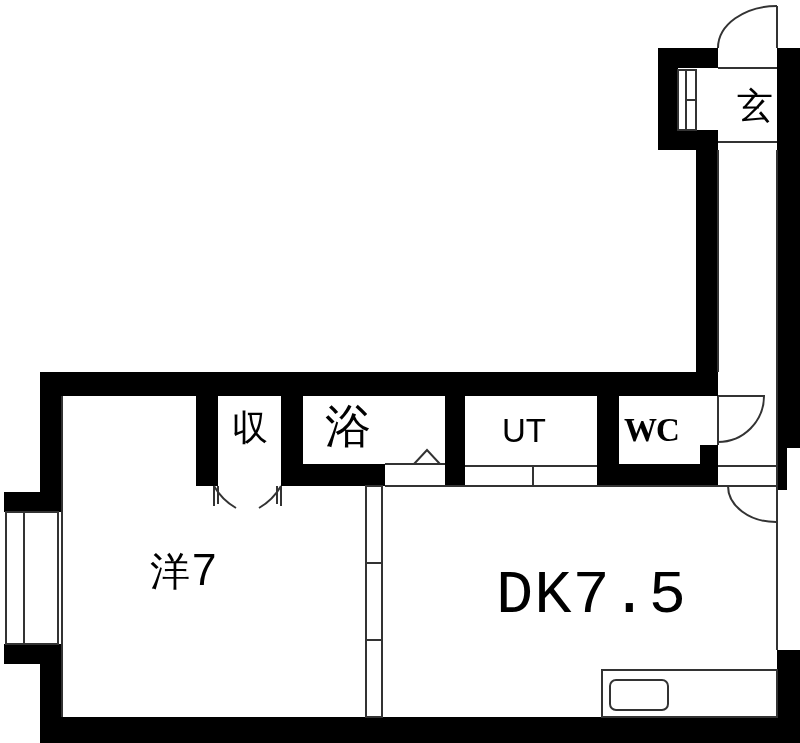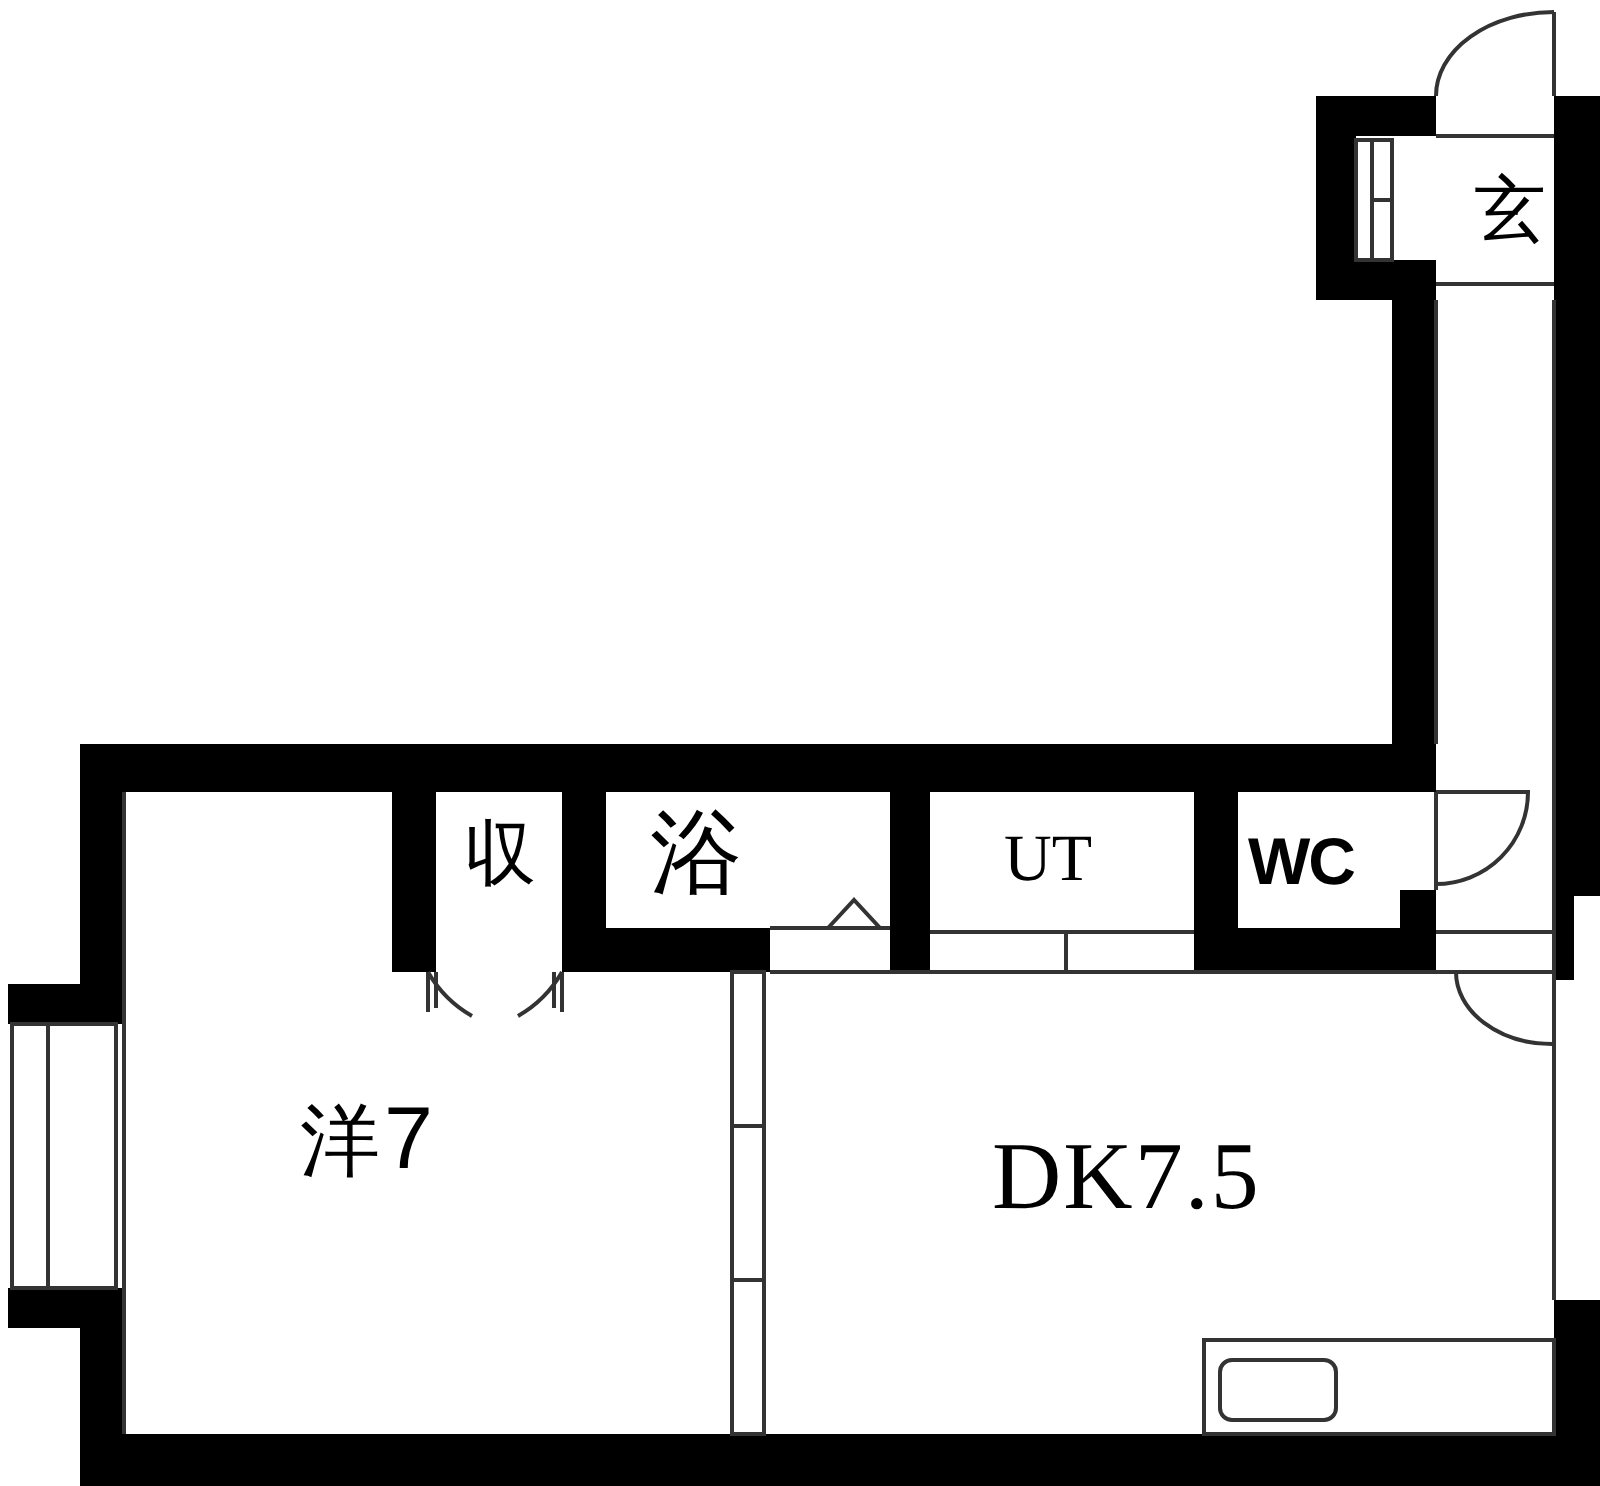--- a/index.html
+++ b/index.html
@@ -2,25 +2,25 @@
 <html><head>
 <meta charset="utf-8">
 <style>
   html, body { margin: 0; padding: 0; background: #ffffff; }
   body { width: 800px; height: 743px; position: relative; overflow: hidden; font-family: "DejaVu Sans", sans-serif; }
   #plan { position: absolute; left: 0; top: 0; width: 800px; height: 743px; }
   .label { position: absolute; color: #000; white-space: nowrap; line-height: 1; }
   .lbl-genkan { left: 737px; top: 88px; font-size: 36px; }
   .lbl-shu { left: 232px; top: 410px; font-size: 36px; }
   .lbl-yoku { left: 325px; top: 403px; font-size: 46px; }
-  .lbl-ut { left: 502px; top: 414px; font-size: 33px; font-family: Liberation Serif, serif; }
-  .lbl-wc { left: 624px; top: 414px; font-size: 33px; font-family: Liberation Sans, sans-serif; font-weight: bold; letter-spacing: -1px; }
+  .lbl-ut { left: 502px; top: 414px; font-size: 33px; font-family: Liberation Sans, sans-serif; }
+  .lbl-wc { left: 624px; top: 414px; font-size: 33px; font-family: Liberation Serif, serif; font-weight: bold; letter-spacing: -1px; }
   .lbl-yo { left: 150px; top: 548px; font-size: 40px; }
   .lbl-yo-num { font-family: "Liberation Sans", sans-serif; font-size: 44px; margin-left: 2px; }
-  .lbl-dk { left: 496px; top: 565px; font-size: 48px; font-family: Liberation Serif, serif; letter-spacing: 1px; }
+  .lbl-dk { left: 496px; top: 565px; font-size: 62px; font-family: Liberation Mono, monospace; letter-spacing: 1px; }
 </style>
 </head>
 <body>
 
 <svg id="plan" viewBox="0 0 800 743" xmlns="http://www.w3.org/2000/svg">
 
   <g fill="#000">
 
     <rect x="40" y="372" width="678" height="24"></rect>
 

